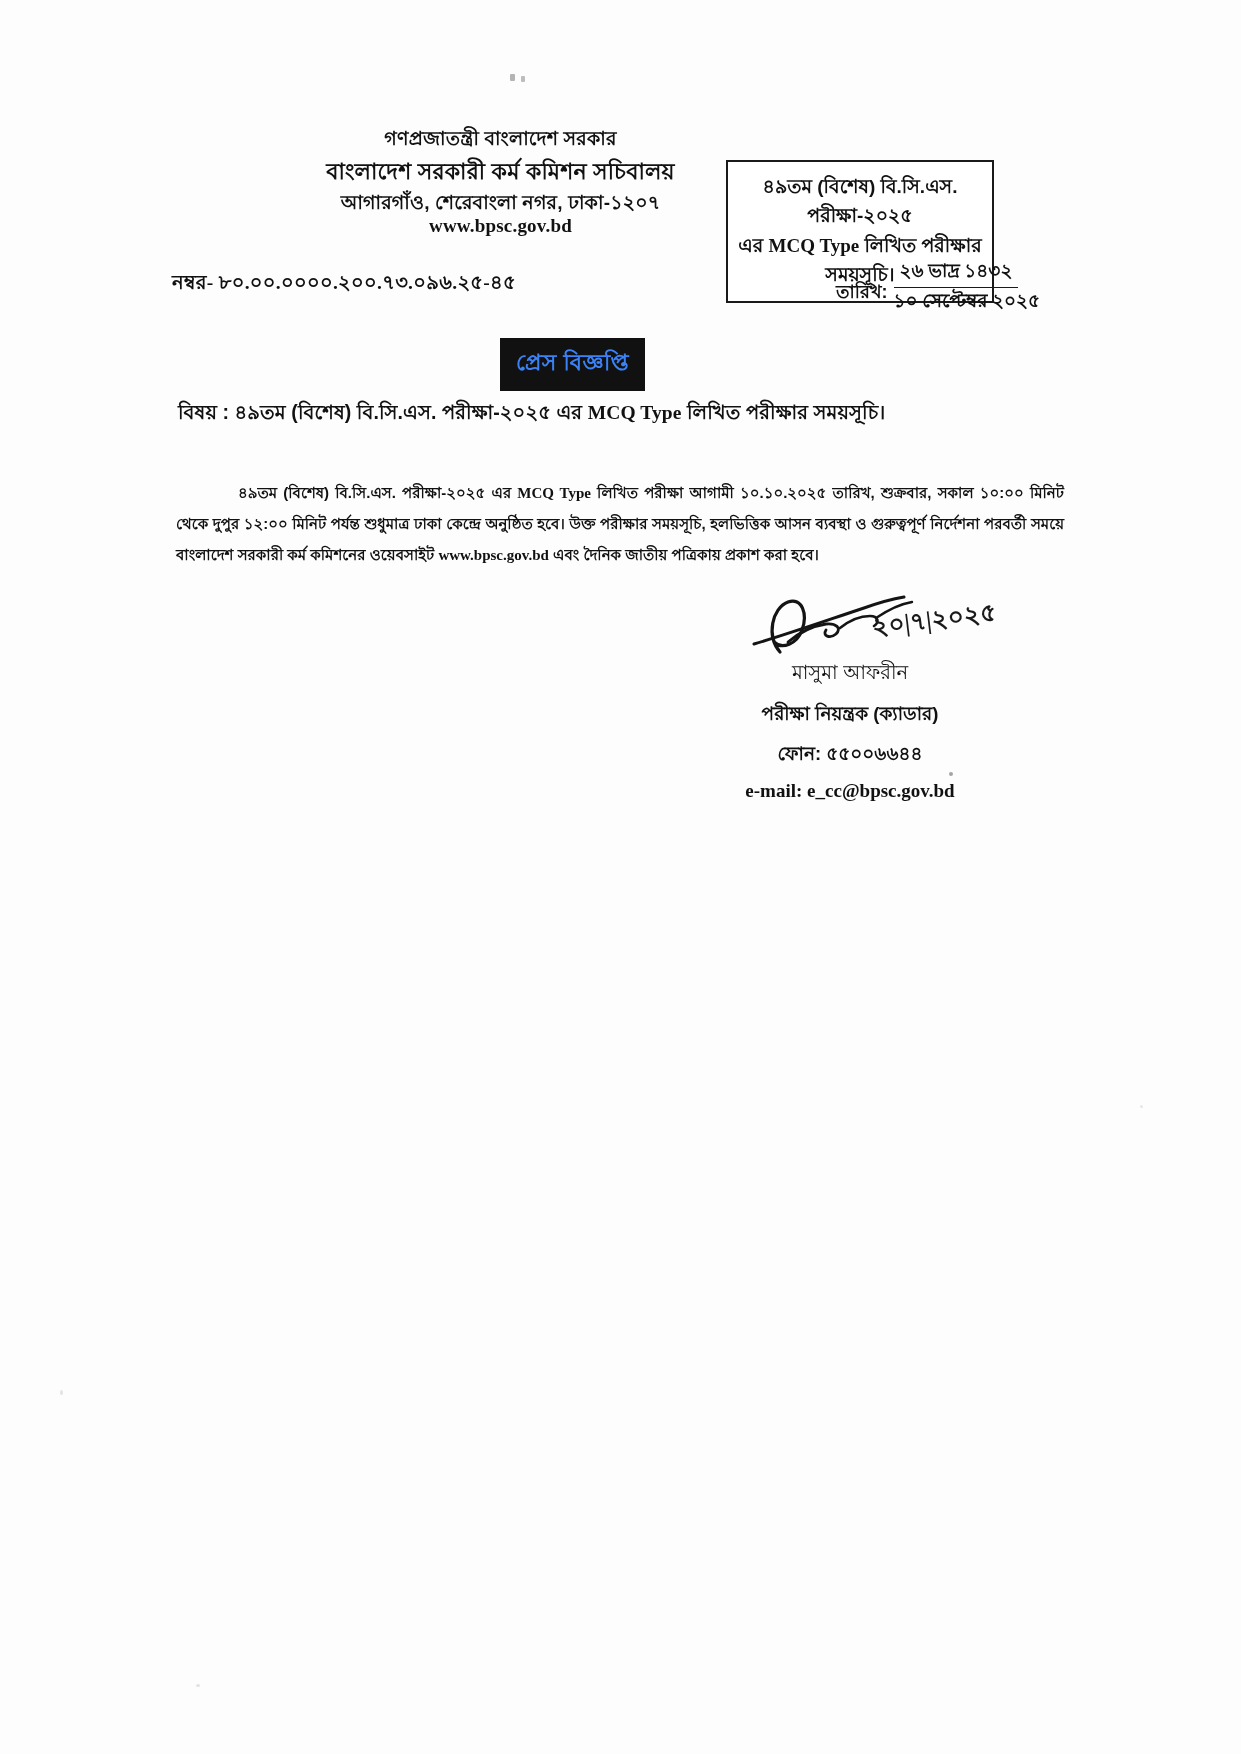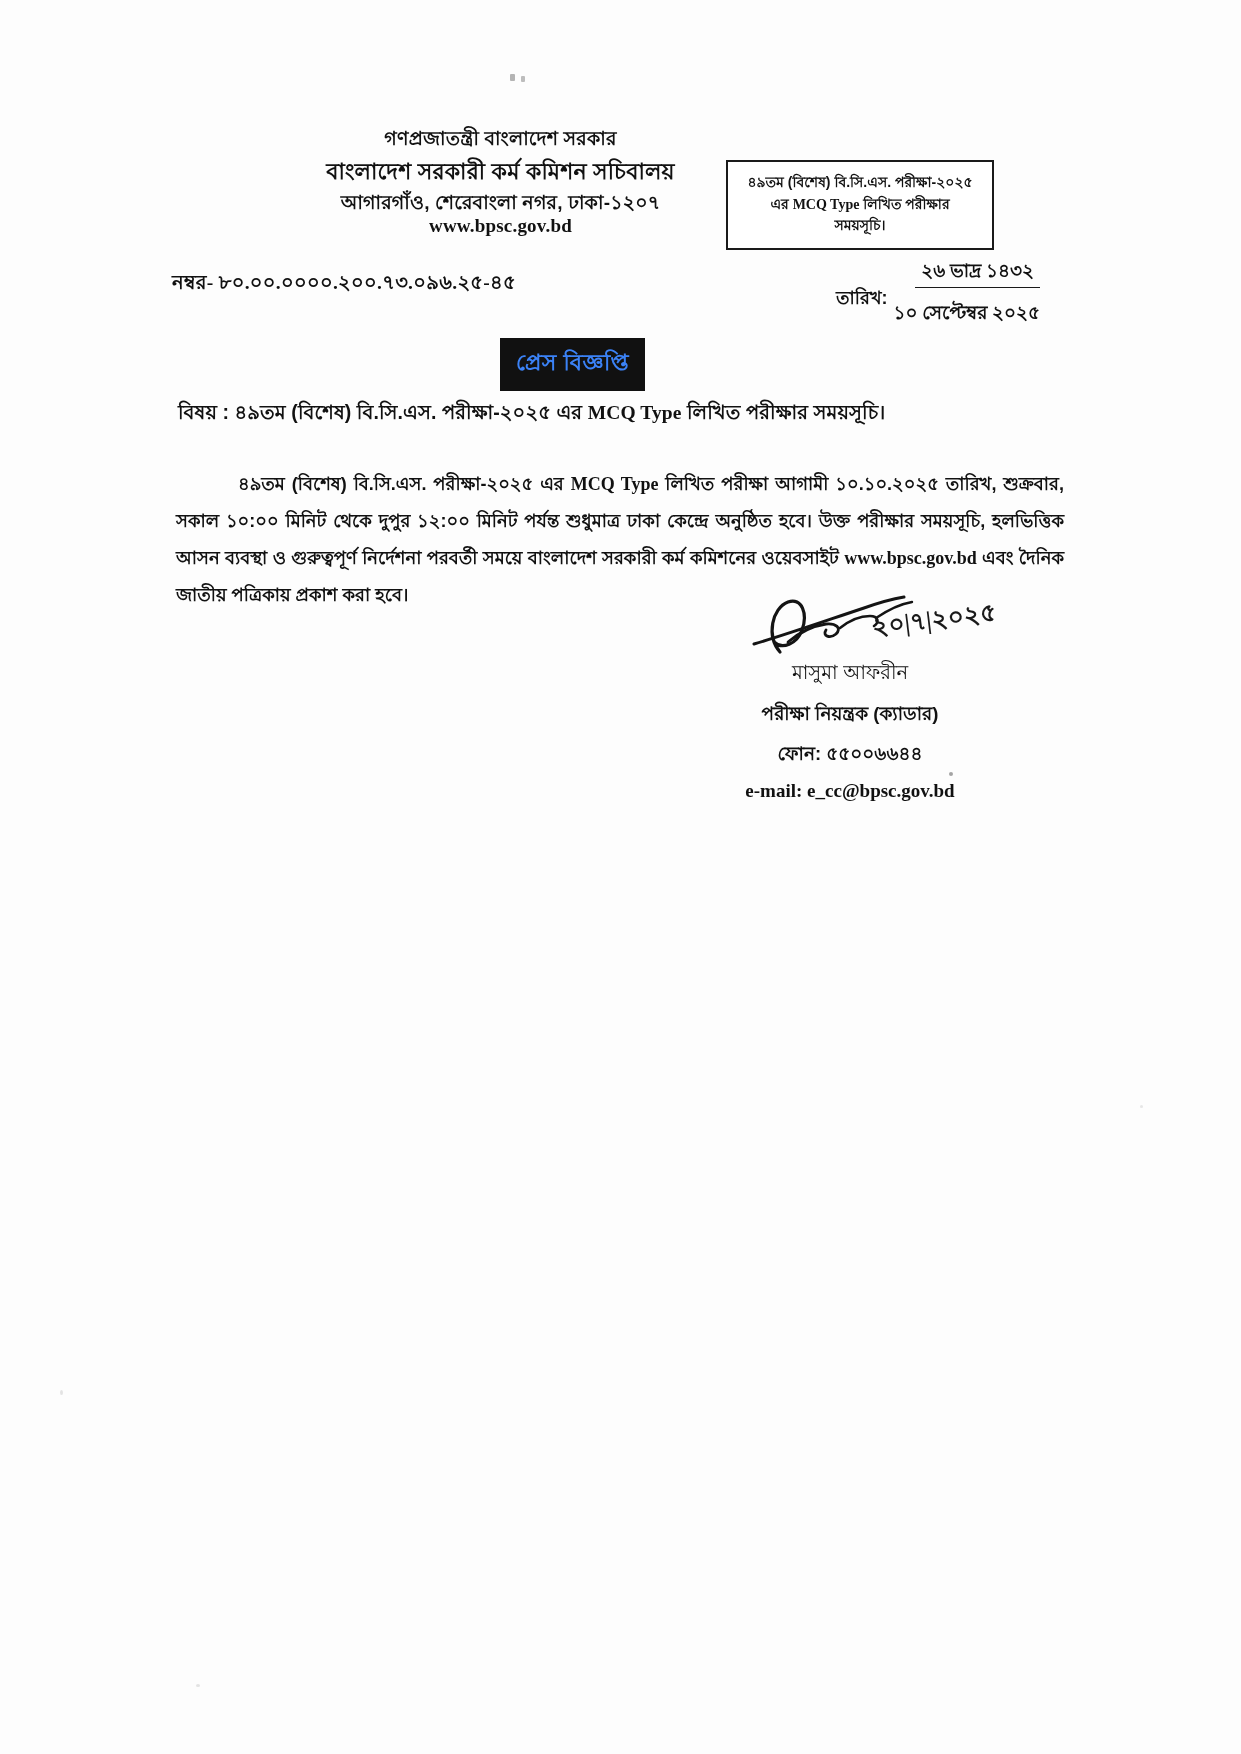--- a/index.html
+++ b/index.html
@@ -58,21 +58,21 @@
   .title-box {
     position: absolute;
     left: 726px;
     top: 160px;
     width: 268px;
     box-sizing: border-box;
     border: 2px solid #1a1a1a;
     padding: 10px 4px 11px;
     text-align: center;
     font-family: "Liberation Sans", "DejaVu Sans", sans-serif;
-    font-size: 14px;
+    font-size: 19px;
     font-weight: 800;
     line-height: 1.55;
     background: #fff;
   }
   .title-box .mcq {
     font-family: "Liberation Serif", "DejaVu Serif", serif;
     font-weight: 700;
   }
 
   .memo-no {
@@ -97,26 +97,25 @@
   .date-label {
     font-family: "Liberation Sans", "DejaVu Sans", sans-serif;
     font-size: 18px;
     font-weight: 700;
     padding-top: 14px;
     margin-left: 30px;
   }
   .date-stack {
     display: flex;
     flex-direction: column;
-    align-items: flex-end;
+    align-items: flex-start;
     font-family: "Liberation Serif", "DejaVu Serif", serif;
     font-size: 18.5px;
     font-weight: 700;
     line-height: 1.45;
-    gap: 12px;
   }
   .date-stack .bn {
     border-bottom: 1.6px solid #1a1a1a;
     padding: 0 6px 2px;
   }
   .date-stack .greg { padding-top: 0; }
 
   .press-badge {
     position: absolute;
     left: 500px;
@@ -141,24 +140,24 @@
     letter-spacing: .1px;
   }
   .subject .mcq {
     font-family: "Liberation Serif", "DejaVu Serif", serif;
     font-weight: 700;
   }
 
   .body-text {
     position: absolute;
     left: 176px;
-    top: 466px;
+    top: 478px;
     width: 888px;
     font-family: "Liberation Sans", "DejaVu Sans", sans-serif;
-    font-size: 18px;
+    font-size: 15px;
     font-weight: 600;
     line-height: 2.05;
     text-align: justify;
     text-justify: inter-word;
   }
   .body-text .indent { display: inline-block; width: 62px; }
   .body-text .mono-en {
     font-family: "Liberation Serif", "DejaVu Serif", serif;
     font-weight: 700;
   }

